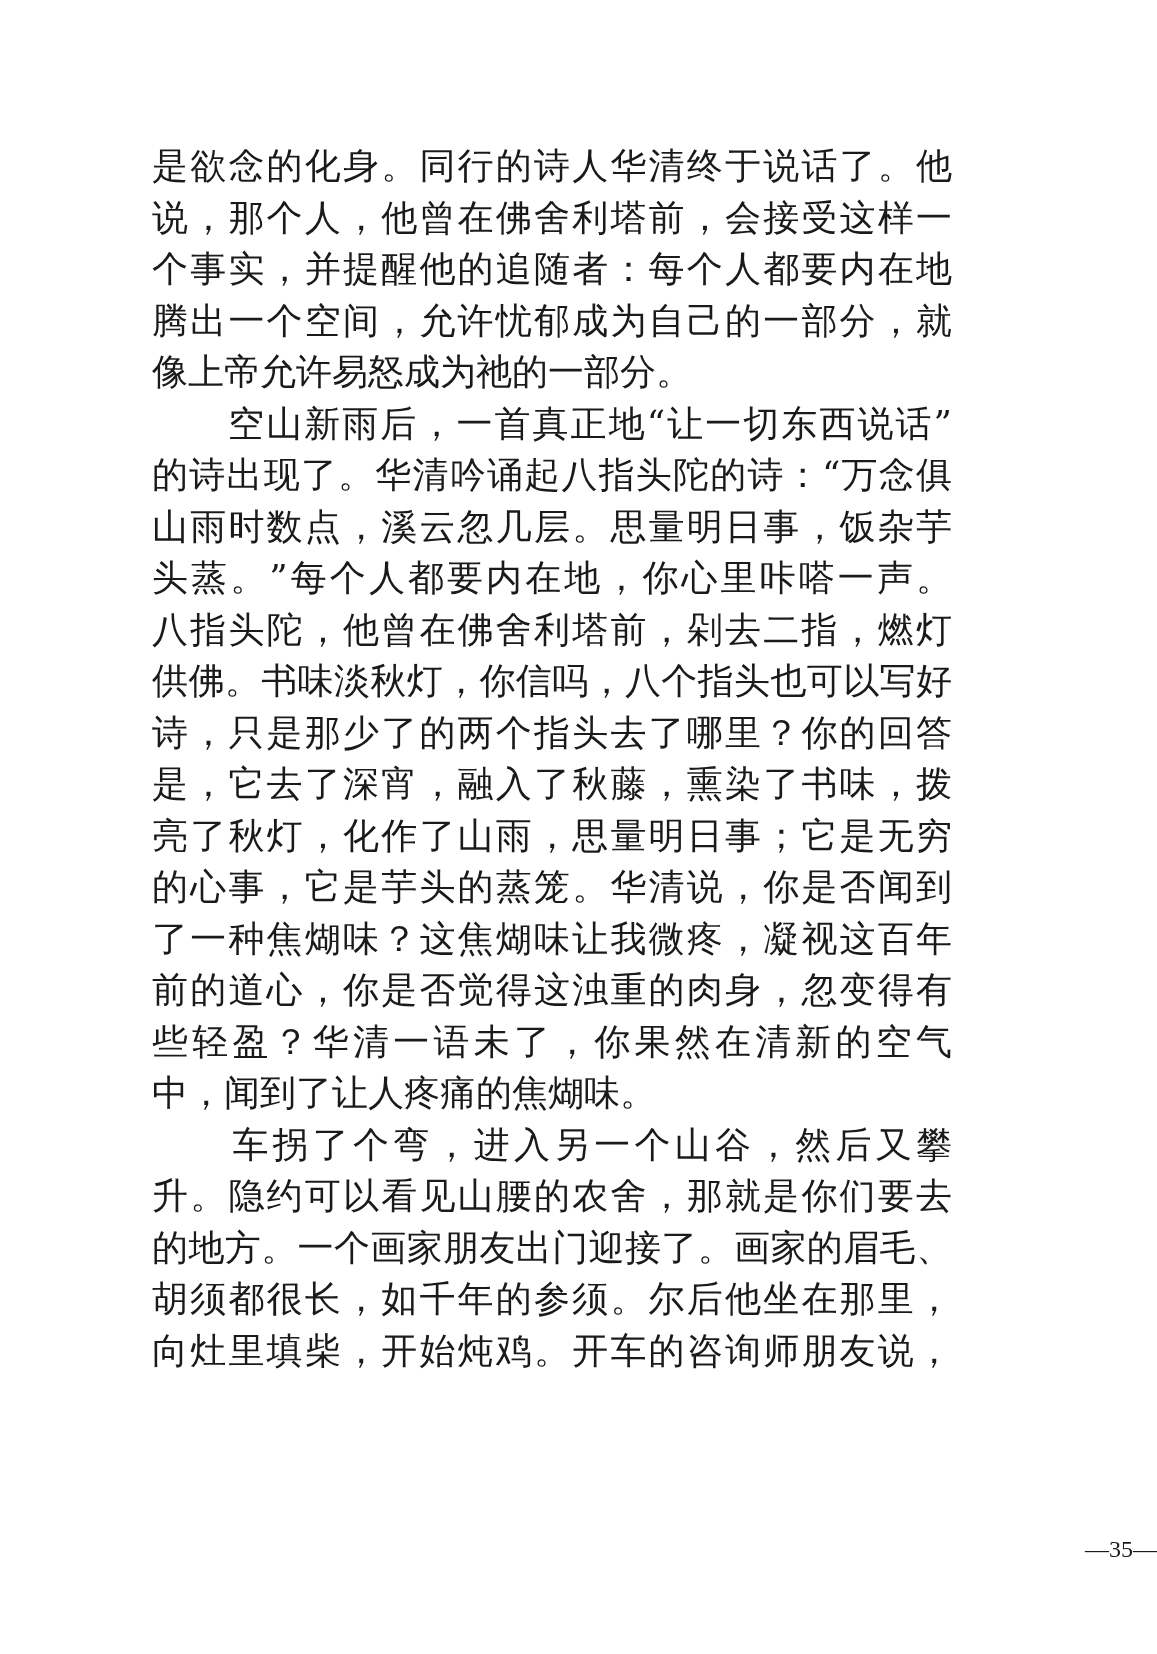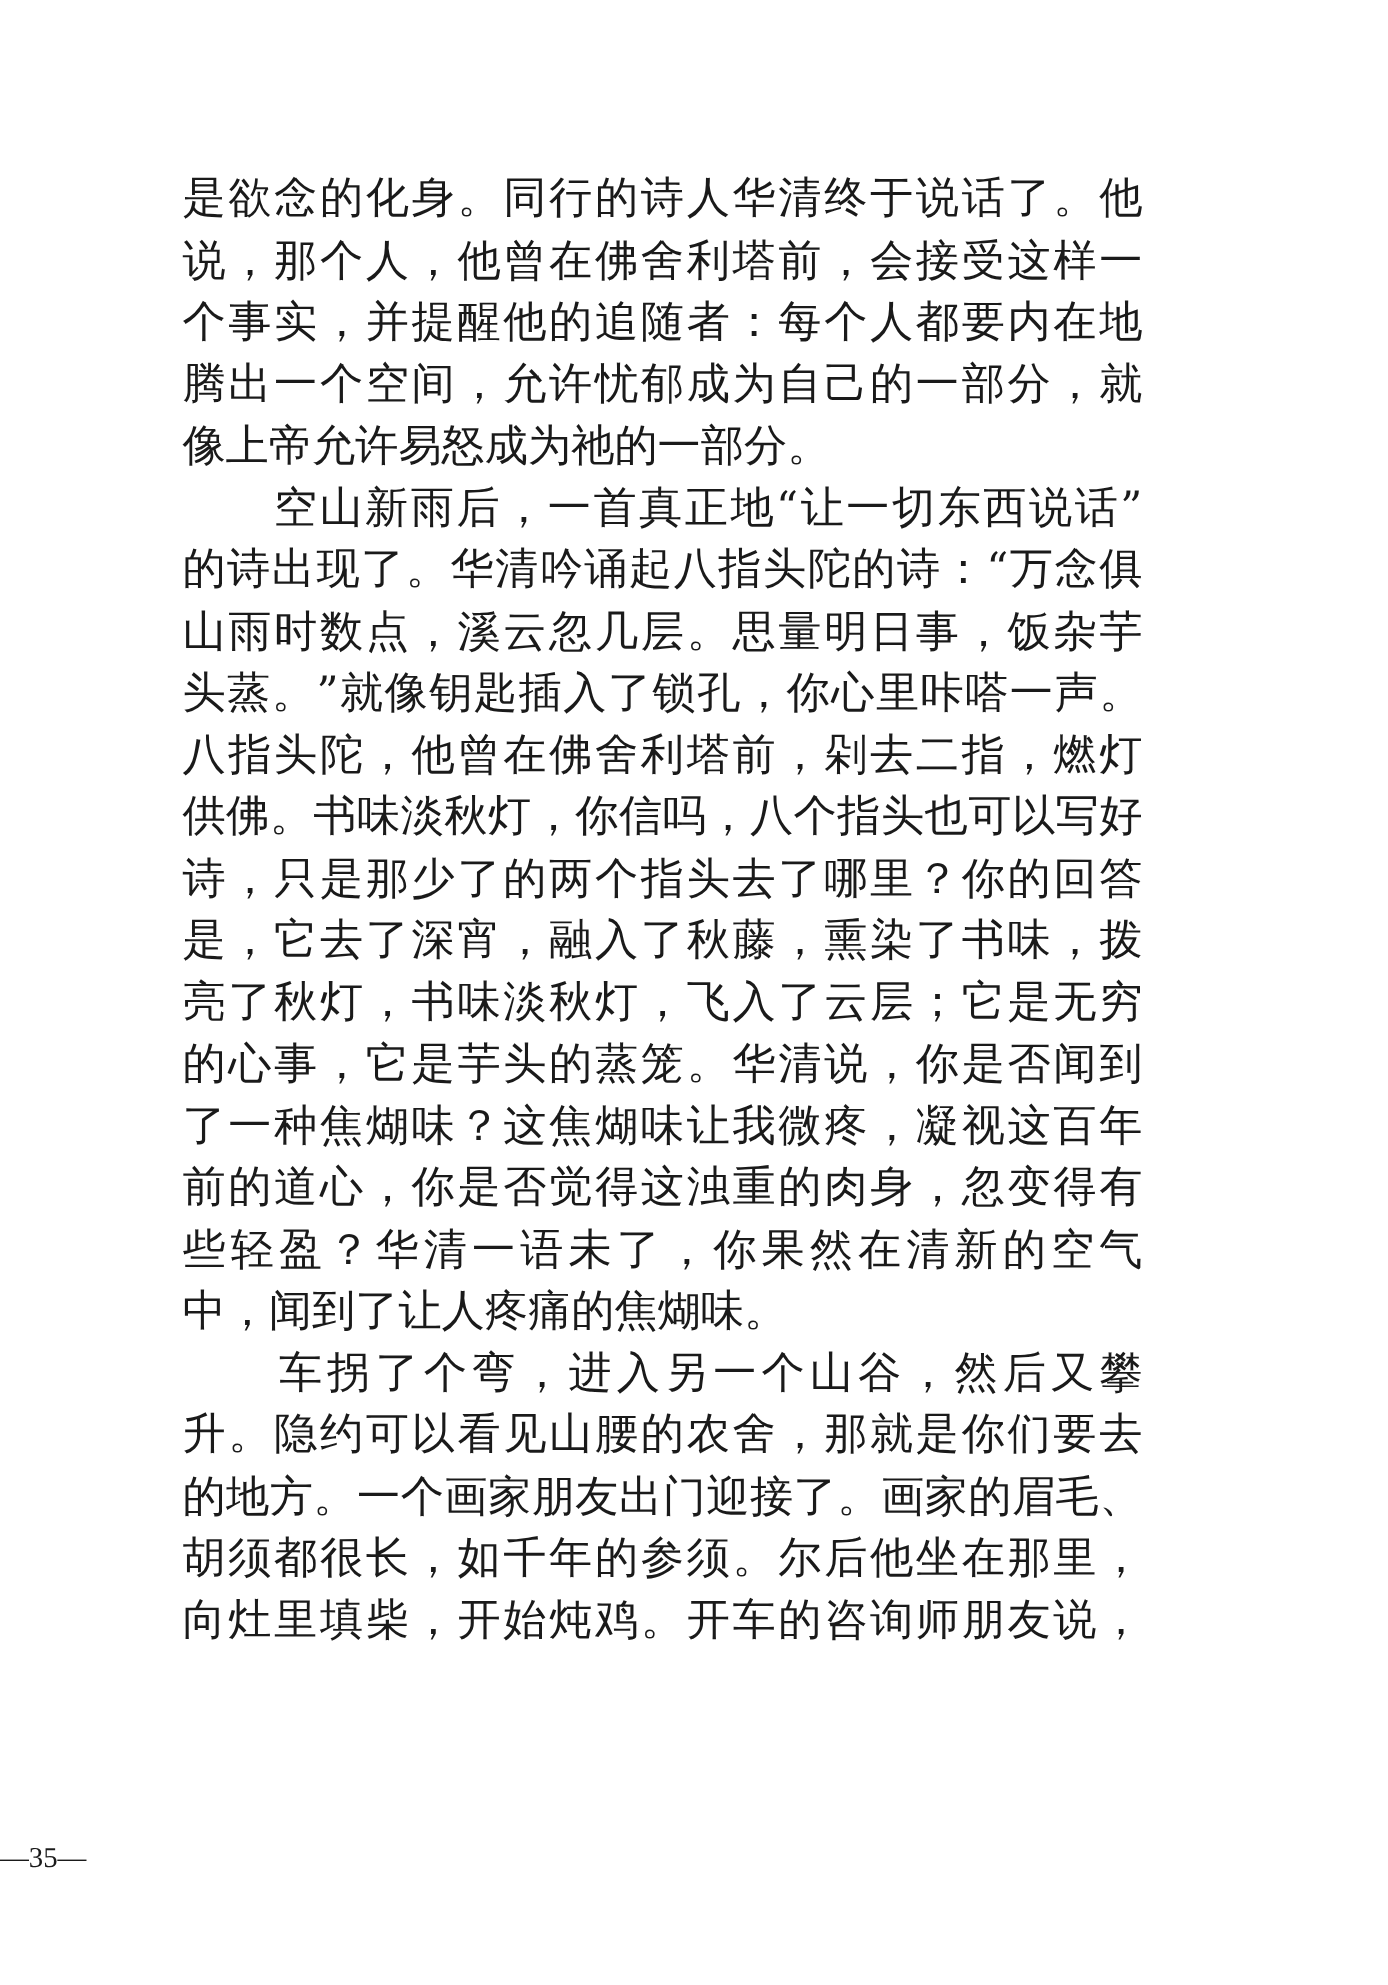--- a/index.html
+++ b/index.html
@@ -8,43 +8,43 @@
   .text-block { position: absolute; left: 152px; top: 140px; width: 800px; }
   .line {
     height: 51.5px; line-height: 51.5px;
     font-family: "DejaVu Serif", "Liberation Serif", serif;
     font-size: 36px; color: #1a1a1a; white-space: nowrap;
     text-align: justify; text-align-last: justify;
     letter-spacing: 0;
   }
   .line.last { text-align-last: left; }
   .footer {
-    position: absolute; left: 0; width: 1157px; top: 1536px; text-align: left;
+    position: absolute; left: 0; width: 1157px; top: 1536px; text-align: right;
     font-family: "Liberation Serif", "DejaVu Serif", serif; font-size: 24px; color: #1a1a1a;
   }
 </style>
 </head>
 <body>
 
 <div class="page">
   <div class="text-block" id="text-block">
       <div class="line">是欲念的化身。同行的诗人华清终于说话了。他</div>
       <div class="line">说，那个人，他曾在佛舍利塔前，会接受这样一</div>
       <div class="line">个事实，并提醒他的追随者：每个人都要内在地</div>
       <div class="line">腾出一个空间，允许忧郁成为自己的一部分，就</div>
       <div class="line last">像上帝允许易怒成为祂的一部分。</div>
       <div class="line">　　空山新雨后，一首真正地“让一切东西说话”</div>
       <div class="line">的诗出现了。华清吟诵起八指头陀的诗：“万念俱</div>
       <div class="line">山雨时数点，溪云忽几层。思量明日事，饭杂芋</div>
-      <div class="line">头蒸。”就像钥匙插入了锁孔，你心里咔嗒一声。</div>
+      <div class="line">头蒸。”每个人都要内在地，你心里咔嗒一声。</div>
       <div class="line">八指头陀，他曾在佛舍利塔前，剁去二指，燃灯</div>
       <div class="line">供佛。书味淡秋灯，你信吗，八个指头也可以写好</div>
       <div class="line">诗，只是那少了的两个指头去了哪里？你的回答</div>
       <div class="line">是，它去了深宵，融入了秋藤，熏染了书味，拨</div>
-      <div class="line">亮了秋灯，书味淡秋灯，飞入了云层；它是无穷</div>
+      <div class="line">亮了秋灯，化作了山雨，思量明日事；它是无穷</div>
       <div class="line">的心事，它是芋头的蒸笼。华清说，你是否闻到</div>
       <div class="line">了一种焦煳味？这焦煳味让我微疼，凝视这百年</div>
       <div class="line">前的道心，你是否觉得这浊重的肉身，忽变得有</div>
       <div class="line">些轻盈？华清一语未了，你果然在清新的空气</div>
       <div class="line last">中，闻到了让人疼痛的焦煳味。</div>
       <div class="line">　　车拐了个弯，进入另一个山谷，然后又攀</div>
       <div class="line">升。隐约可以看见山腰的农舍，那就是你们要去</div>
       <div class="line">的地方。一个画家朋友出门迎接了。画家的眉毛、</div>
       <div class="line">胡须都很长，如千年的参须。尔后他坐在那里，</div>
       <div class="line">向灶里填柴，开始炖鸡。开车的咨询师朋友说，</div>

